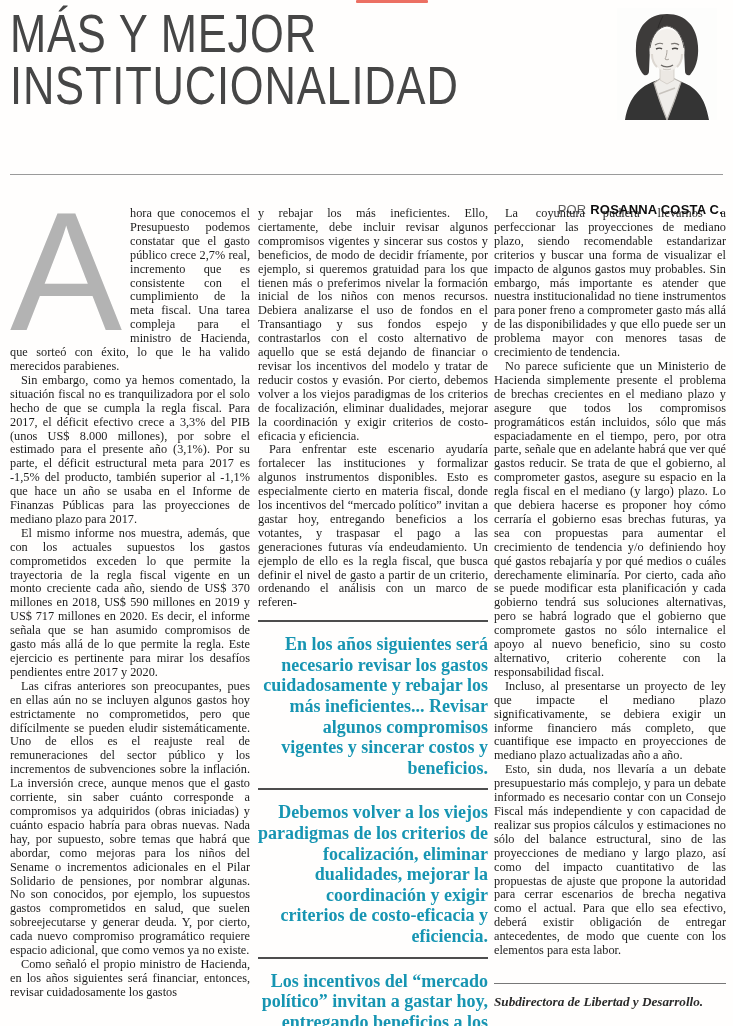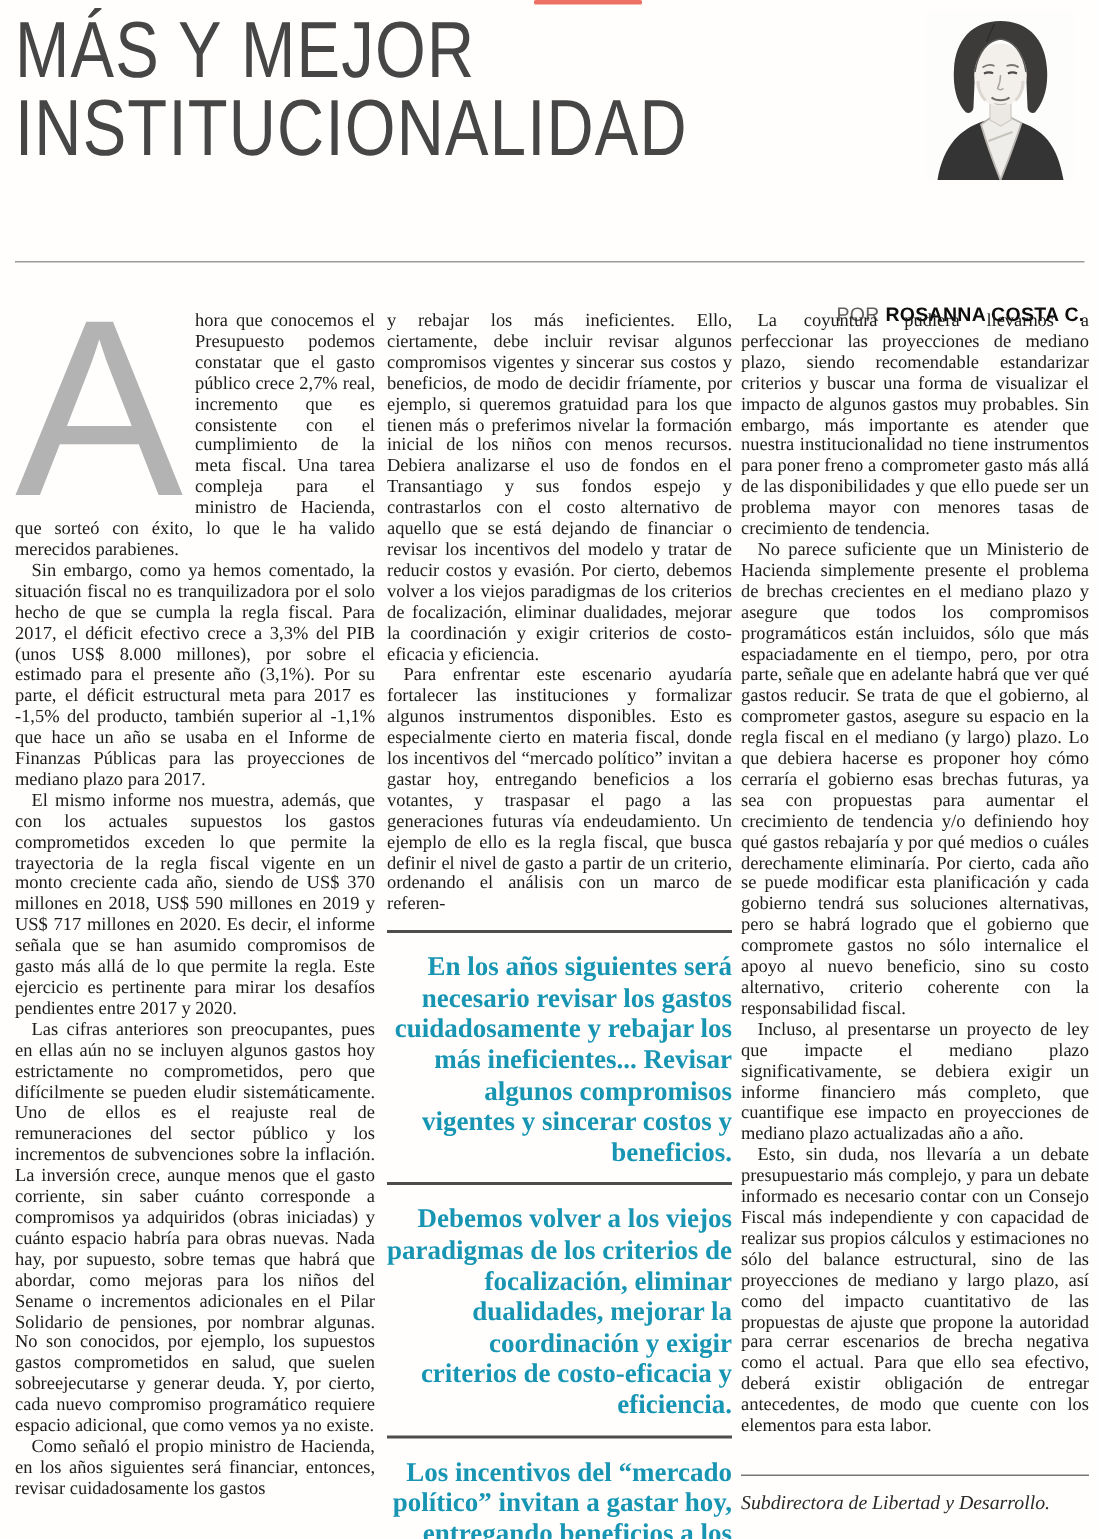--- a/index.html
+++ b/index.html
@@ -57,20 +57,21 @@
     color:#1795b2; font-size:18px; line-height:20.6px;
     text-align:right; text-indent:0 !important;
   }
   .sig{
     position:absolute; left:494px; top:983px; width:232px;
   }
   .sig-rule{ border-top:1px solid #777; margin-bottom:10px; }
   .sig-text{
     font-style:italic; font-size:13.2px; color:#2a2a2a;
     font-family:"Liberation Serif", serif;
+    font-weight:bold;
   }
 </style>
 </head>
 <body>
 
 <div class="page">
 
   <div class="top-mark"></div>
 
   <h1 class="title"><span>MÁS Y MEJOR</span><br><span>INSTITUCIONALIDAD</span></h1>

